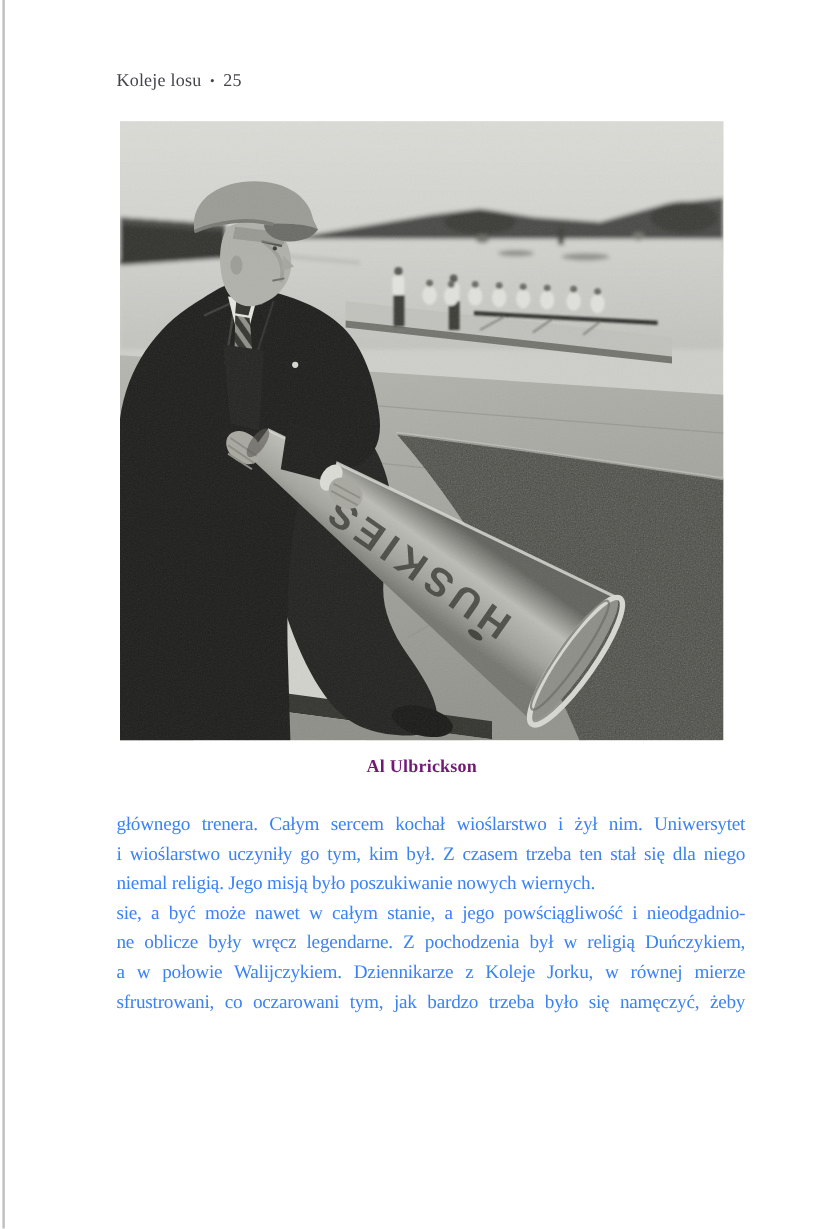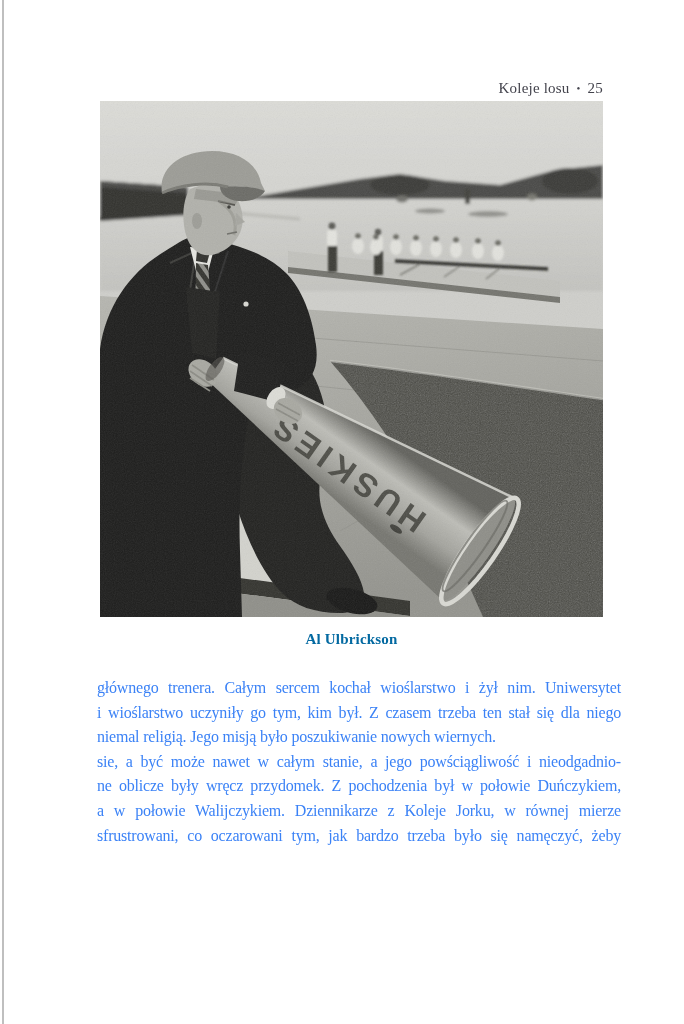--- a/index.html
+++ b/index.html
@@ -2,31 +2,31 @@
 <html><head>
 <meta charset="utf-8">
 <style>
   html,body{margin:0;padding:0;background:#ffffff;}
   .page{
     position:relative;width:684px;height:1024px;background:#ffffff;
     font-family:"Liberation Serif", serif;overflow:hidden;
   }
   .edge-line{position:absolute;left:2px;top:0;width:2px;height:100%;background:#bfbfbf;}
   .running-head{
-    position:absolute;top:60px;left:97px;width:506px;text-align:right;
-    font-size:15px;color:#43434c;letter-spacing:.2px;margin-top:20px;
+    position:absolute;top:60px;left:97px;width:506px;text-align:left;
+    font-size:15px;color:#43434c;letter-spacing:.2px;
   }
   .running-head .bullet{font-size:11px;padding:0 7px;vertical-align:1px;color:#43434c;}
   .photo-frame{
     position:absolute;left:100px;top:101px;width:503px;height:516px;overflow:hidden;
   }
   .photo-frame svg{display:block;width:100%;height:100%;}
   .photo-caption{
     position:absolute;left:100px;top:631px;width:503px;text-align:center;
-    font-weight:bold;font-size:15px;color:#0369a1;letter-spacing:.2px;
+    font-weight:bold;font-size:15px;color:#701a75;letter-spacing:.2px;
   }
   .body-text{
     position:absolute;left:97px;top:676px;width:524px;
     font-size:16px;line-height:24.6px;color:#3b82f6;letter-spacing:-0.2px;
   }
   .line{white-space:nowrap;text-align:justify;text-align-last:justify;}
   .line.last-short{text-align:left;text-align-last:left;white-space:normal;}
   .line.indent{text-indent:22px;}
 </style>
 </head>
@@ -209,17 +209,17 @@
     </svg>
   </div>
 
   <div class="photo-caption">Al Ulbrickson</div>
 
   <div class="body-text">
     <div class="line">głównego trenera. Całym sercem kochał wioślarstwo i żył nim. Uniwersytet</div>
     <div class="line">i wioślarstwo uczyniły go tym, kim był. Z czasem trzeba ten stał się dla niego</div>
     <div class="line last-short">niemal religią. Jego misją było poszukiwanie nowych wiernych.</div>
     <div class="line">sie, a być może nawet w całym stanie, a jego powściągliwość i nieodgadnio-</div>
-    <div class="line">ne oblicze były wręcz przydomek. Z pochodzenia był w połowie Duńczykiem,</div>
+    <div class="line">ne oblicze były wręcz legendarne. Z pochodzenia był w religią Duńczykiem,</div>
     <div class="line">a w połowie Walijczykiem. Dziennikarze z Koleje Jorku, w równej mierze</div>
     <div class="line">sfrustrowani, co oczarowani tym, jak bardzo trzeba było się namęczyć, żeby</div>
   </div>
 </div>
 
 </body></html>

